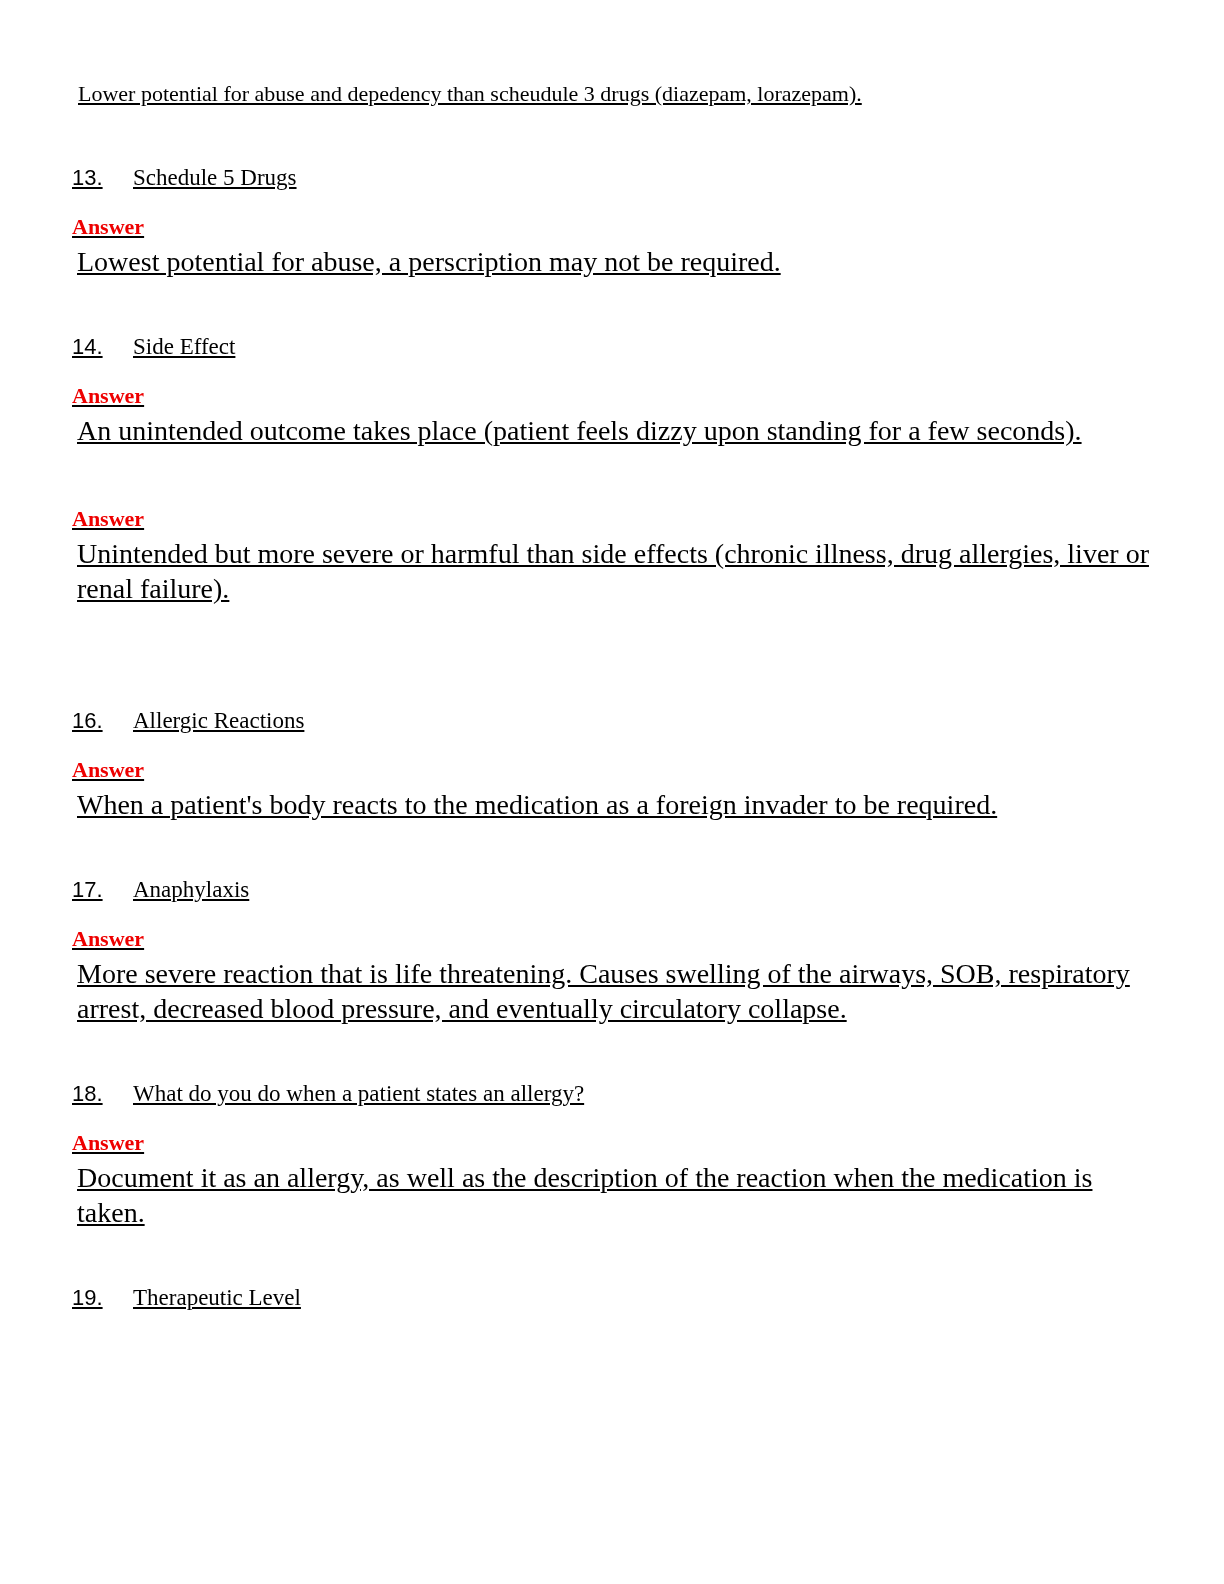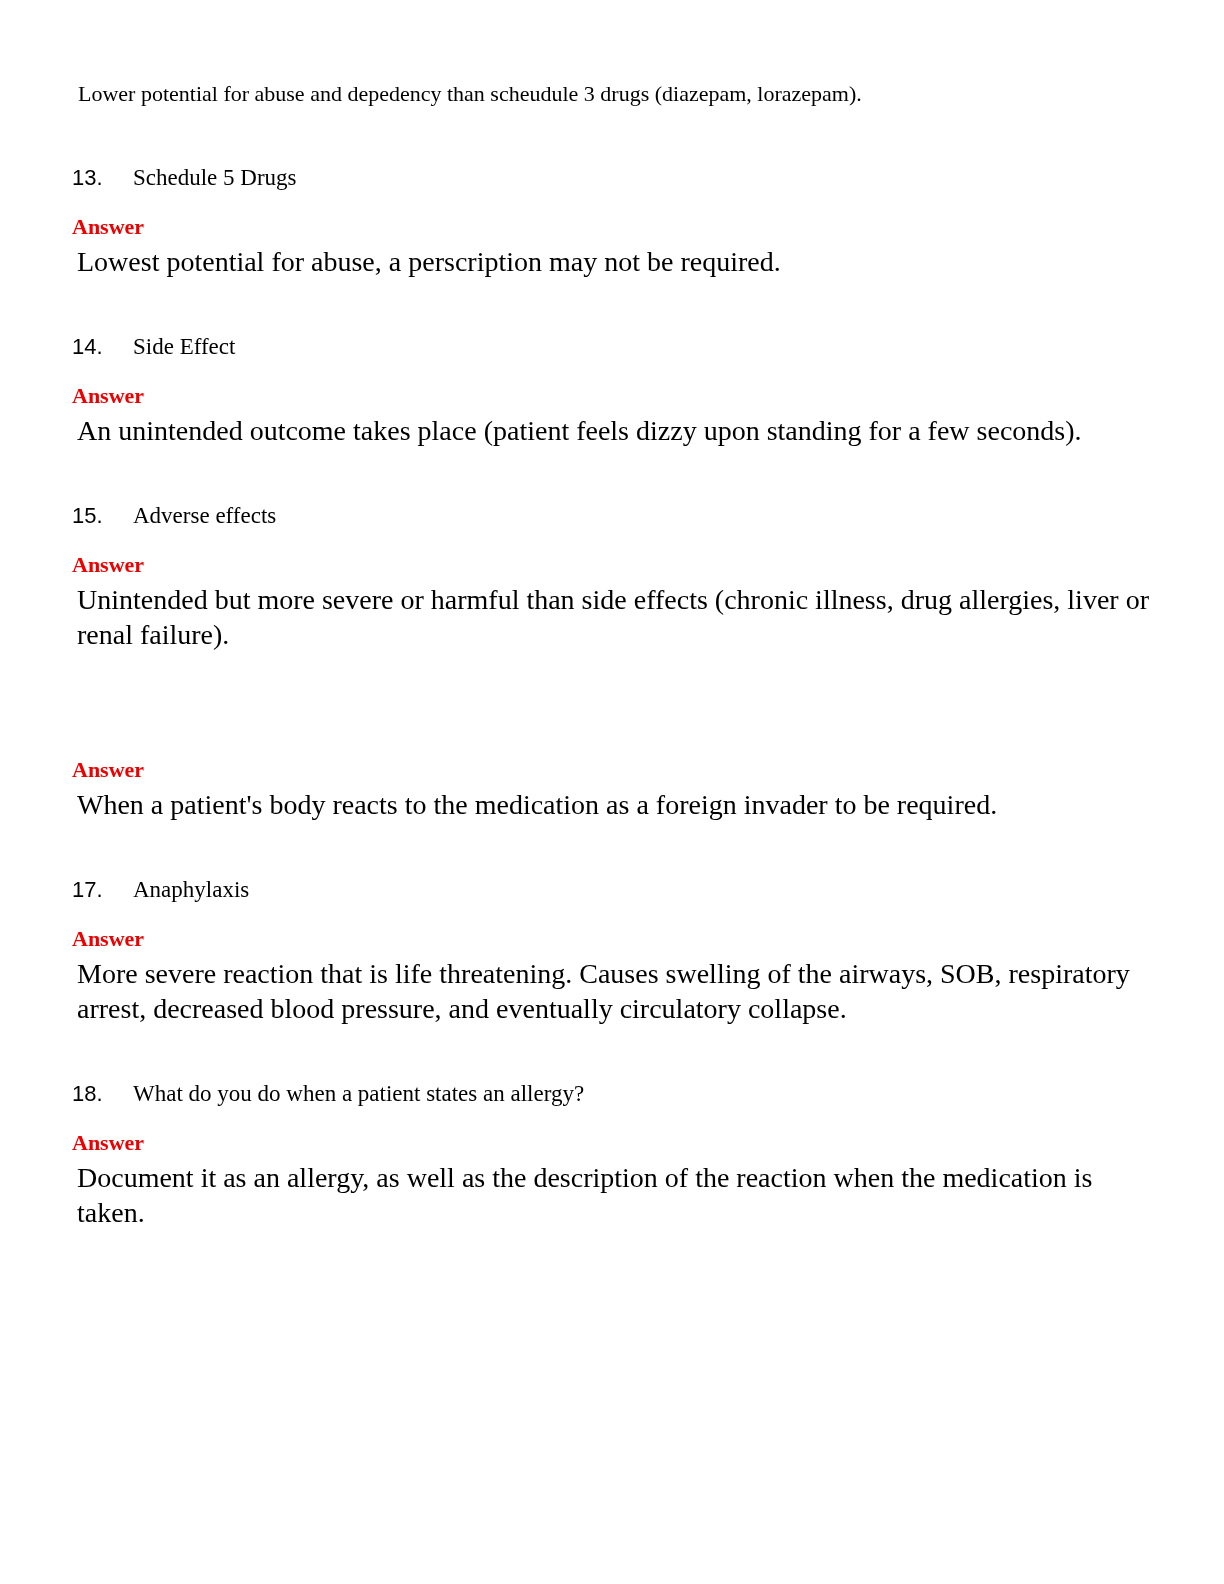--- a/index.html
+++ b/index.html
@@ -12,20 +12,21 @@
     height: 1584px;
     font-family: "Liberation Serif", serif;
     color: #000000;
     overflow: hidden;
   }
   .page {
     box-sizing: border-box;
     width: 1224px;
     height: 1220px;
     padding: 78px 70px 0 72px;
+    text-decoration: underline;
   }
   .intro-text {
     margin: 0;
     padding-left: 6px;
     font-size: 22px;
     line-height: 32px;
     max-width: 1080px;
   }
   .qa-item {
     margin-top: 53px;
@@ -87,31 +88,31 @@
       <span class="q-number">14.</span>
       <span class="q-text">Side Effect</span>
     </div>
     <div class="answer-block">
       <div class="answer-label">Answer</div>
       <div class="answer-text">An unintended outcome takes place (patient feels dizzy upon standing for a few seconds).</div>
     </div>
   </section>
 
   <section class="qa-item">
-    <div class="question-row">
-      <span class="q-number">15.</span>
-      <span class="q-text">Adverse effects</span>
-    </div>
     <div class="answer-block">
       <div class="answer-label">Answer</div>
       <div class="answer-text">Unintended but more severe or harmful than side effects (chronic illness, drug allergies, liver or renal failure).</div>
     </div>
   </section>
 
   <section class="qa-item extra-gap">
+    <div class="question-row">
+      <span class="q-number">16.</span>
+      <span class="q-text">Allergic Reactions</span>
+    </div>
     <div class="answer-block">
       <div class="answer-label">Answer</div>
       <div class="answer-text">When a patient's body reacts to the medication as a foreign invader to be required.</div>
     </div>
   </section>
 
   <section class="qa-item">
     <div class="question-row">
       <span class="q-number">17.</span>
       <span class="q-text">Anaphylaxis</span>
@@ -126,14 +127,21 @@
     <div class="question-row">
       <span class="q-number">18.</span>
       <span class="q-text">What do you do when a patient states an allergy?</span>
     </div>
     <div class="answer-block">
       <div class="answer-label">Answer</div>
       <div class="answer-text">Document it as an allergy, as well as the description of the reaction when the medication is taken.</div>
     </div>
   </section>
 
+  <section class="qa-item">
+    <div class="question-row">
+      <span class="q-number">19.</span>
+      <span class="q-text">Therapeutic Level</span>
+    </div>
+
+  </section>
 </div>
 </div>
 
 </body></html>

